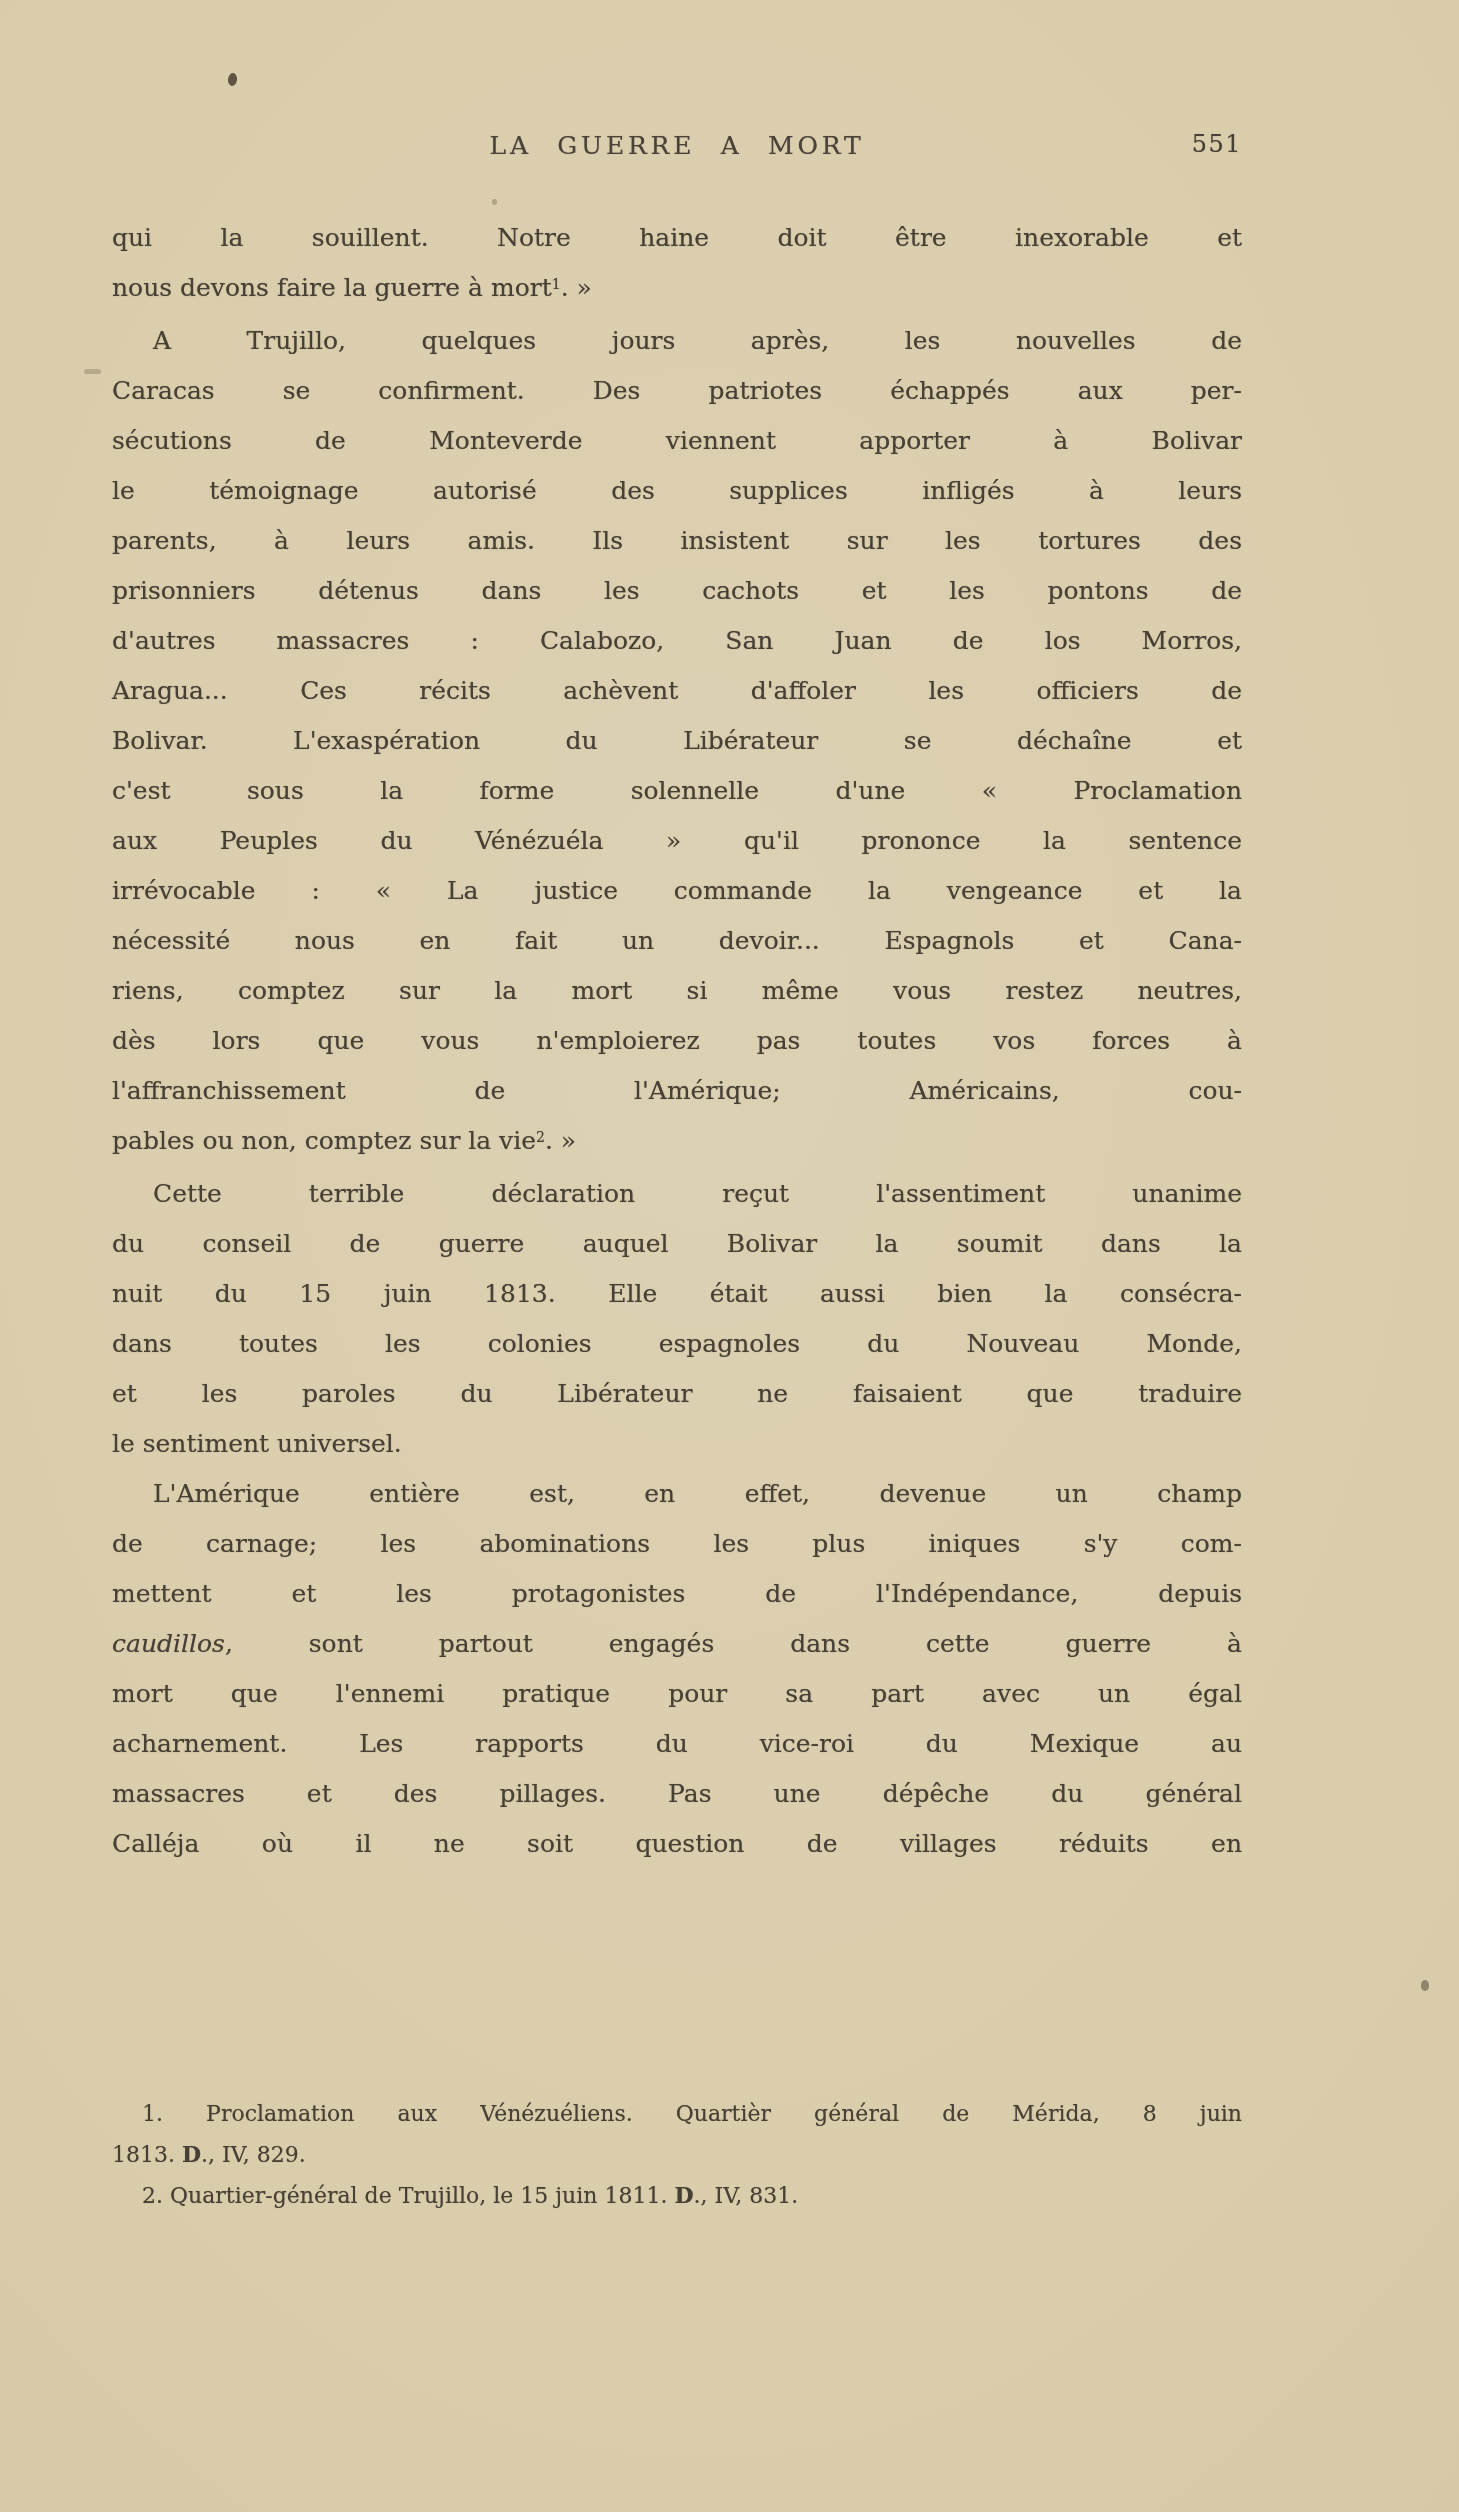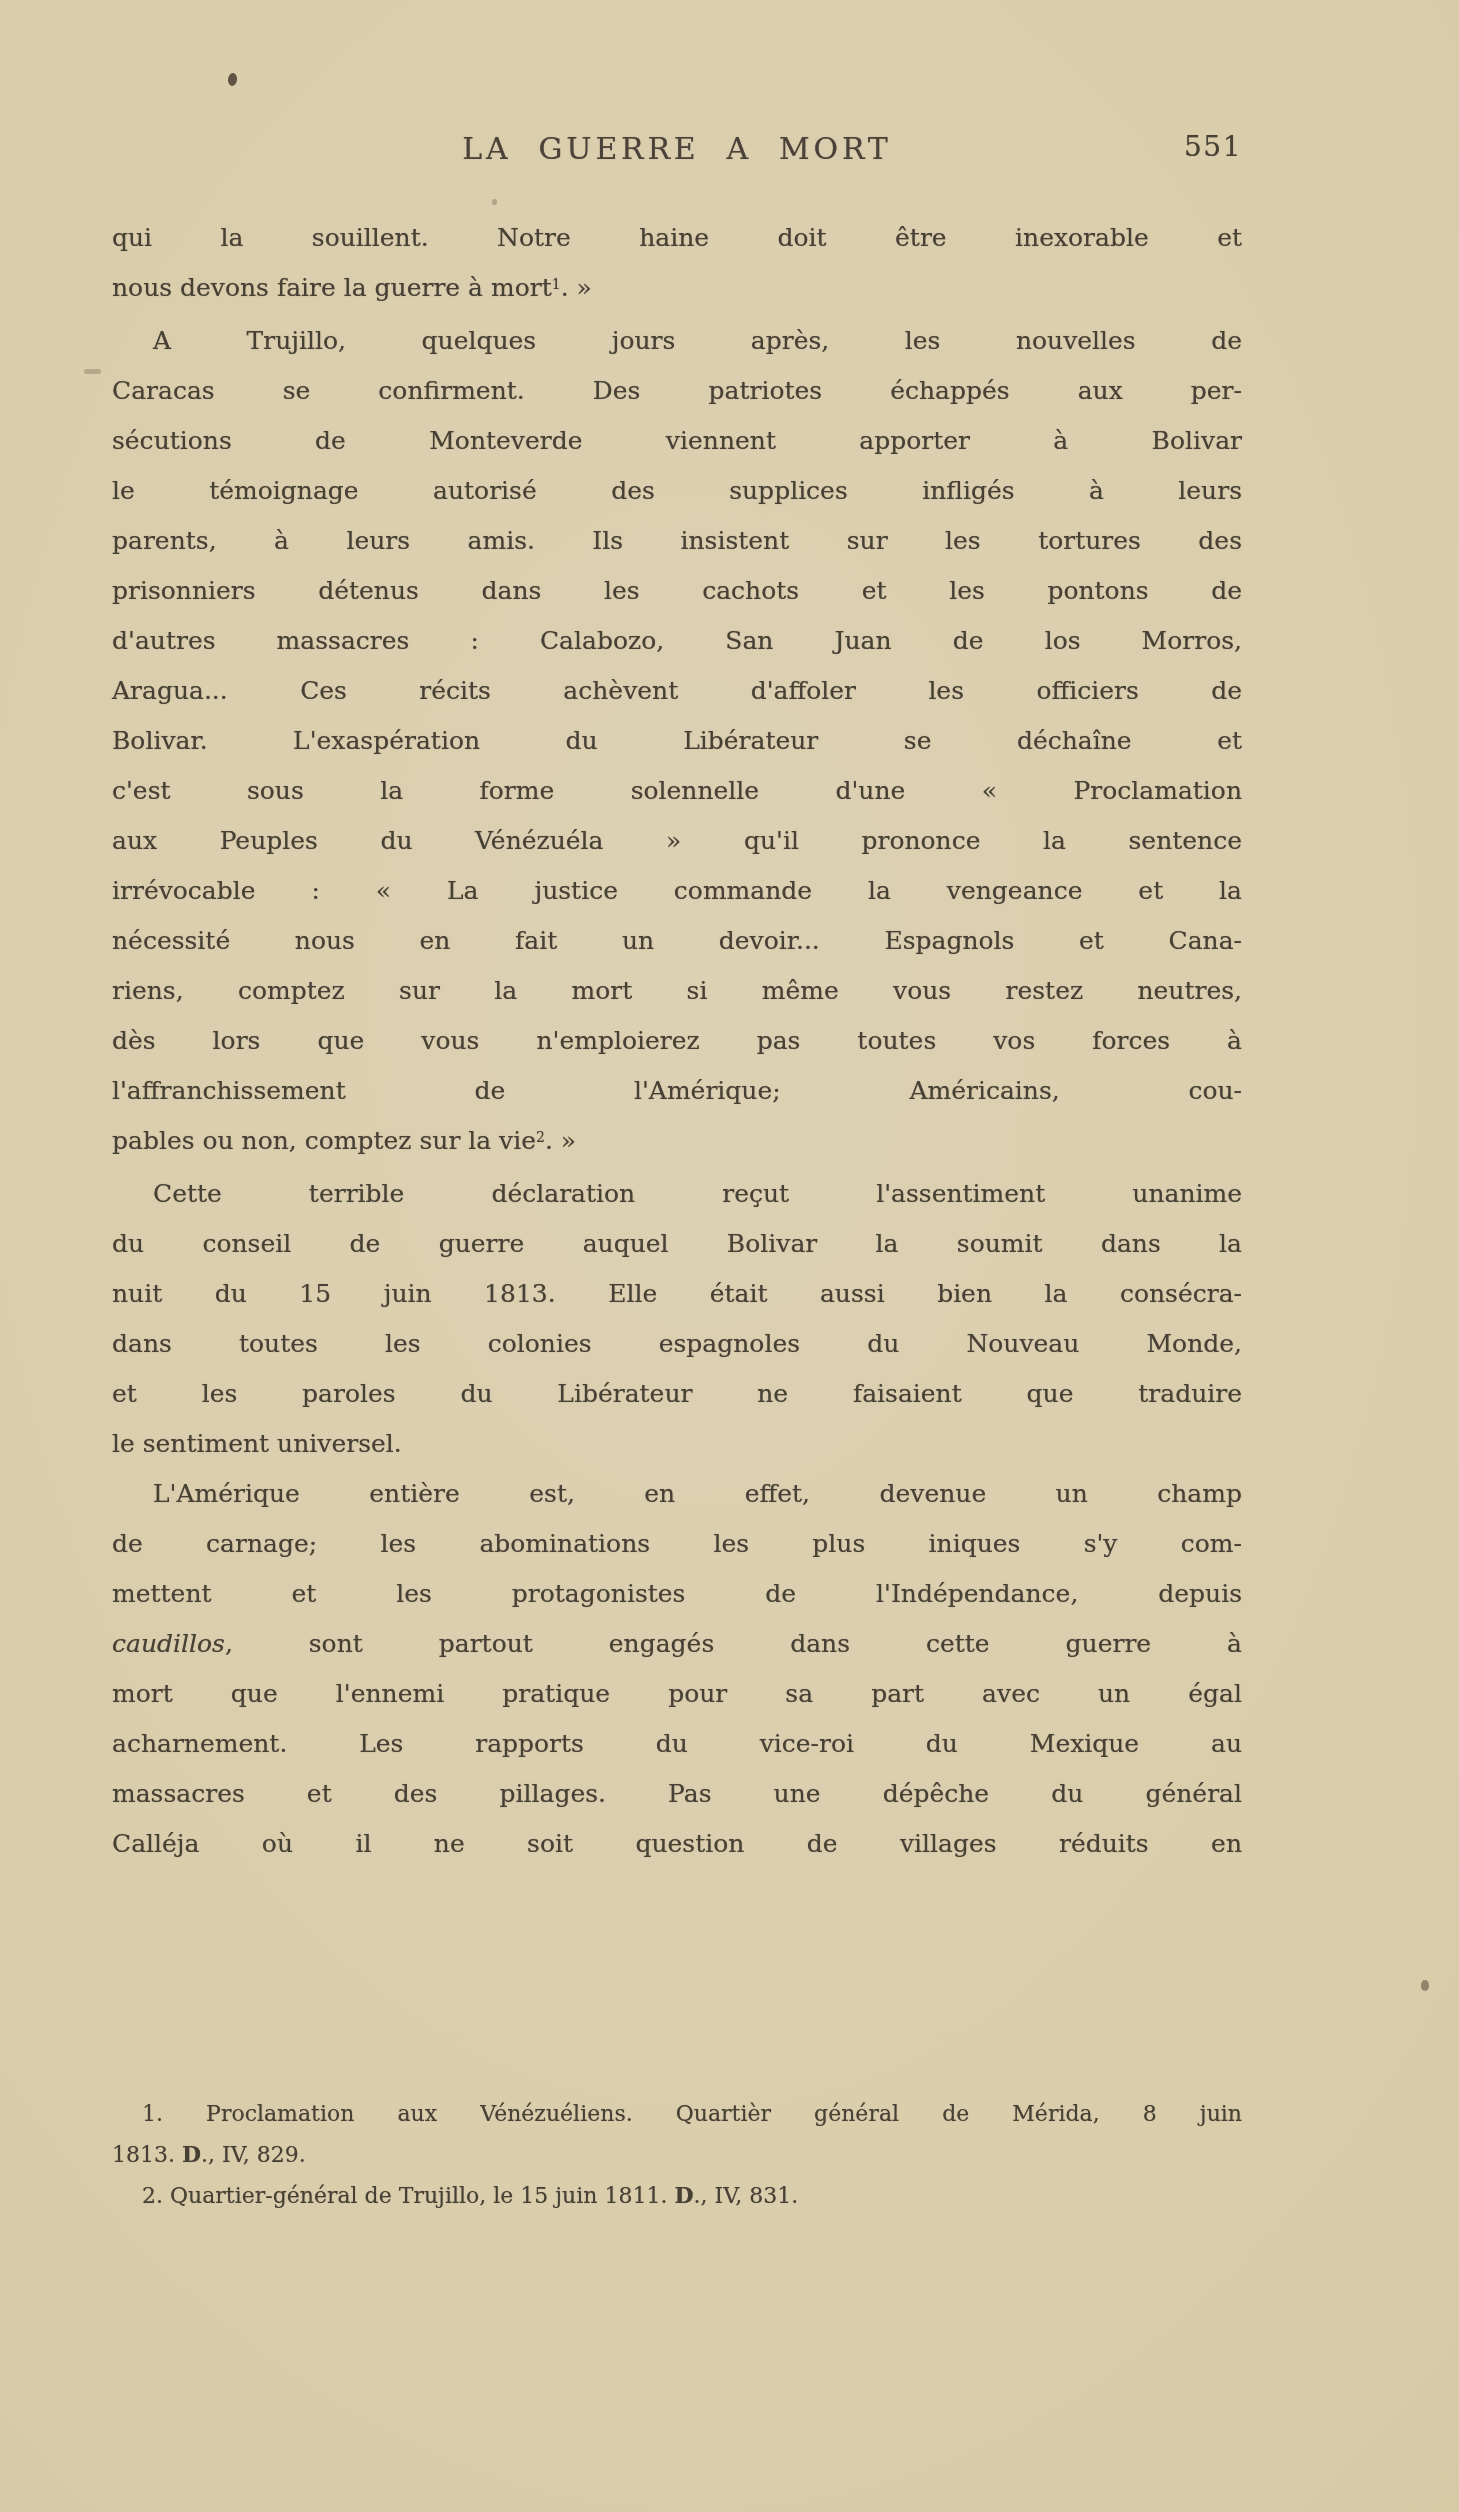--- a/index.html
+++ b/index.html
@@ -12,29 +12,29 @@
       radial-gradient(ellipse 135% 120% at 48% 40%,
         #ddd1b4 0%, #dacdab 45%, #d5c8a5 70%, #ccbf9b 90%, #c3b58f 100%);
     font-family:"DejaVu Serif", serif;
     color:#474034;
   }
 
   
   .header { position:absolute; left:112px; top:131px; width:1130px; height:38px; }
   .running-title {
     text-align:center;
-    font-size:30px;
+    font-size:25px;
     letter-spacing:3.8px;
     word-spacing:13.7px;
     color:#4b433a;
     text-shadow:0 0 0.8px rgba(64,56,44,0.5);
   }
   .page-number {
     position:absolute; right:0; top:-1.5px;
-    font-size:28px; letter-spacing:1.5px;
+    font-size:24px; letter-spacing:1.5px;
     text-shadow:0 0 0.8px rgba(64,56,44,0.5);
   }
 
   
   .textblock {
     position:absolute; left:112px; top:213px; width:1130px;
     font-size:25px; line-height:50px;
     text-shadow:0 0 0.9px rgba(64,56,44,0.5);
   }
   .line { text-align:justify; text-align-last:justify; }

